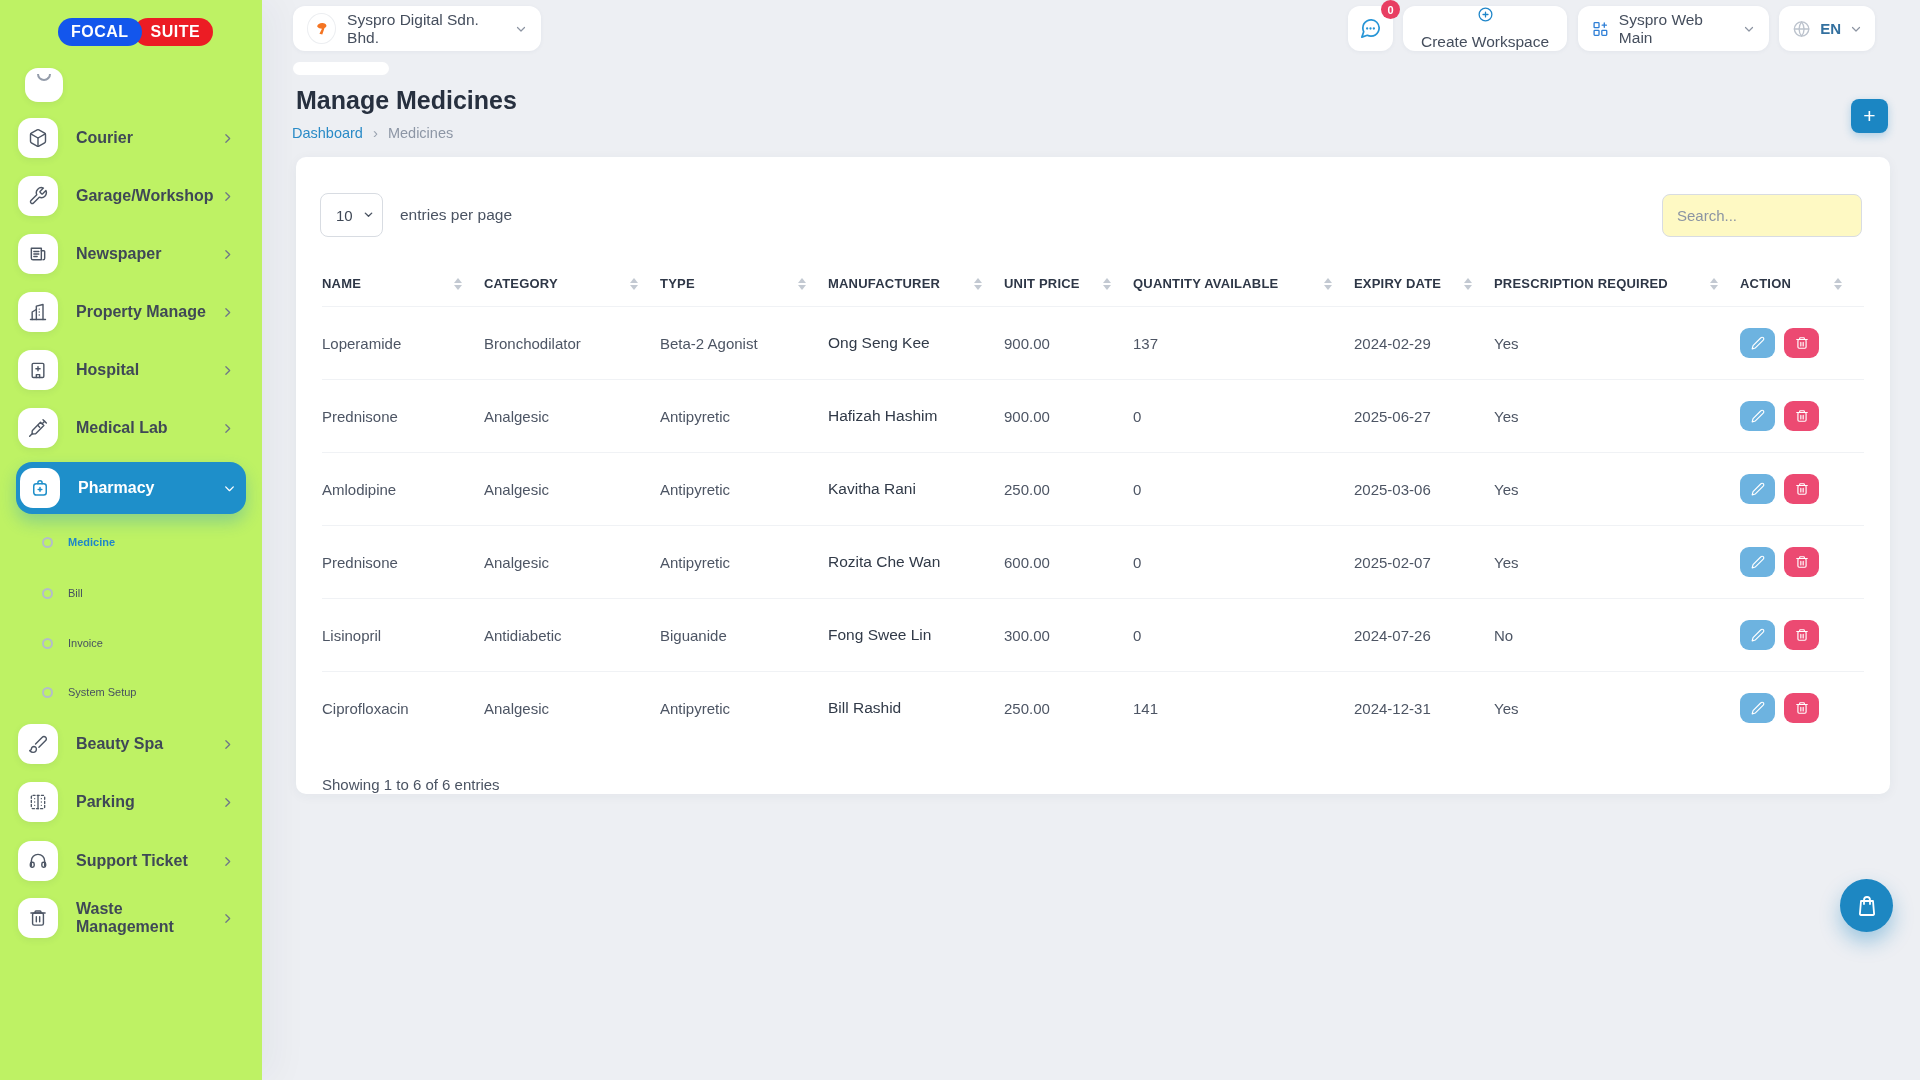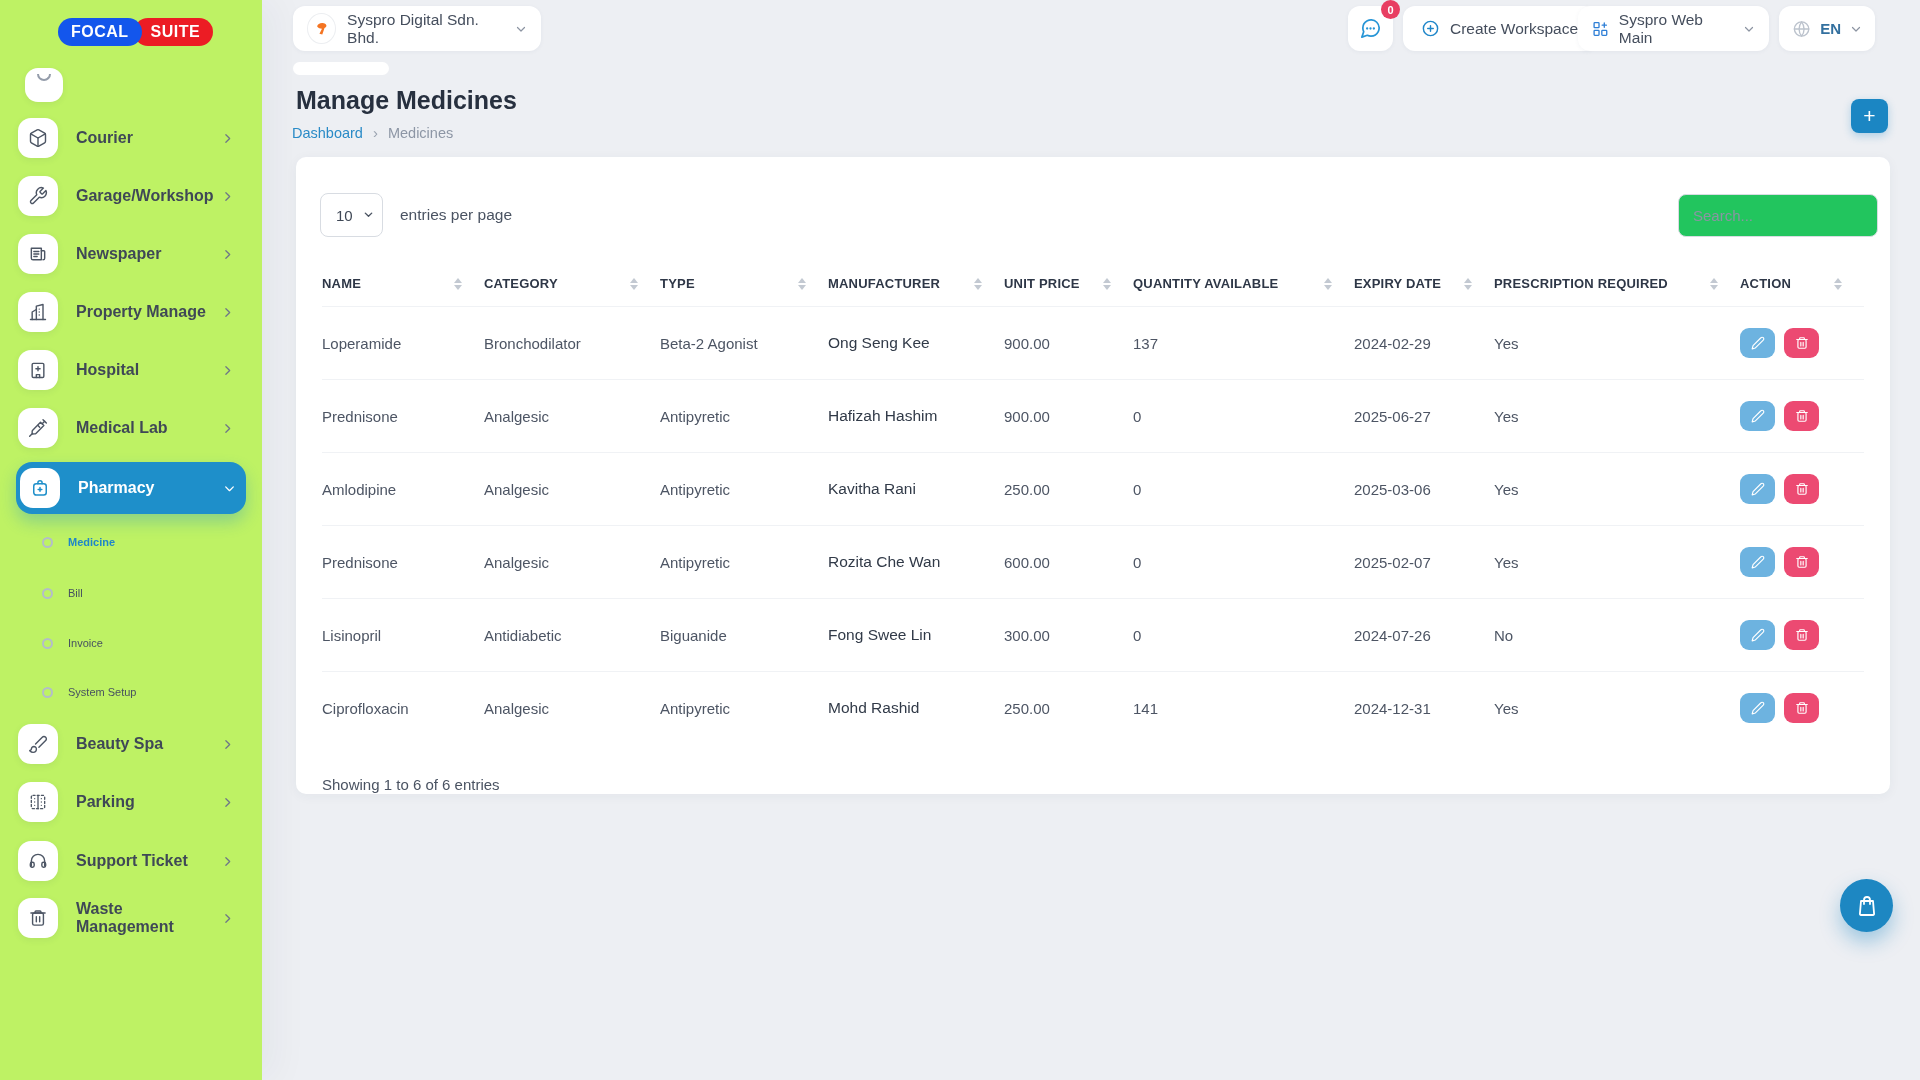--- a/index.html
+++ b/index.html
@@ -61,55 +61,55 @@
   .pill-text { font-size:15.5px; color:#454e5d; }
   .pill-caret { margin-left:auto; color:#8c94a2; display:flex; }
   .pill-caret svg, .caret svg { width:12px; height:12px; }
   .chat-btn { left:1348px; top:6px; width:45px; height:45px; justify-content:center; position:absolute;
               background:#fff; border-radius:12px; display:flex; align-items:center;
               box-shadow:0 1px 4px rgba(40,60,90,.05); cursor:pointer; }
   .chat-btn svg { width:23px; height:23px; color:#2795d6; }
   .badge { position:absolute; top:-6px; right:-7px; min-width:19px; height:19px; padding:0 4px;
            background:#e83e62; border-radius:10px; color:#fff; font-size:11px; font-weight:bold;
            display:flex; align-items:center; justify-content:center; }
-  .create-pill { left:1403px; padding:0 18px; gap:10px; }
+  .create-pill { left:1403px; padding:0 18px; gap:10px;flex-direction:column; }
   .create-pill svg { width:19px; height:19px; color:#1f86c9; }
   .workspace-pill { left:1578px; width:191px; padding:0 14px; gap:10px; }
   .workspace-pill svg.grid { width:18px; height:18px; color:#2f7fd6; }
   .lang-pill { left:1779px; width:96px; padding:0 13px; gap:9px; }
   .lang-pill svg.globe { width:20px; height:20px; color:#bcc3cd; }
   .lang-code { font-size:15px; font-weight:bold; color:#33709f; }
   .caret { color:#8c94a2; display:flex; margin-left:auto; }
   
   .header-ghost { position:absolute; left:293px; top:62px; width:96px; height:13px; background:#fff; border-radius:7px; }
   .page-title { position:absolute; left:296px; top:86px; font-size:25px; font-weight:bold; color:#27303f; }
   .breadcrumb { position:absolute; left:292px; top:124px; font-size:14.5px; display:flex; gap:10px; align-items:center; }
   .bc-home { color:#2a8bc7; cursor:pointer; }
   .bc-sep { color:#9aa3b0; font-size:15px; }
   .bc-current { color:#8d96a5; }
   .add-btn { position:absolute; left:1851px; top:99px; width:37px; height:34px; background:#1b86c3;
              border:none; border-radius:8px; color:#fff; font-size:21px; line-height:30px;
              cursor:pointer; box-shadow:0 3px 8px rgba(27,134,195,.3); }
   
   .card { position:absolute; left:296px; top:157px; width:1594px; height:637px; background:#fff;
           border-radius:10px; box-shadow:0 2px 12px rgba(40,50,70,.05); }
-  .card-top { display:flex; align-items:center; padding:36px 12px 0 24px; }
+  .card-top { display:flex; align-items:center; padding:36px 28px 0 24px; }
   .select-wrap { position:relative; width:63px; height:44px; }
   .select-wrap select {
     width:100%; height:100%; border:1px solid #d8dce2; border-radius:8px; background:#fff;
     -webkit-appearance:none; appearance:none; padding:0 0 0 15px; font-size:15px; color:#3f4856;
     font-family:"Liberation Sans", sans-serif; cursor:pointer; outline:none;
   }
   .select-caret { position:absolute; right:9px; top:16px; pointer-events:none; color:#4b5462; display:flex; }
   .select-caret svg { width:11px; height:11px; }
   .entries-label { margin-left:17px; font-size:15.5px; color:#4a5362; }
   .search-input {
     margin-left:auto; width:200px; height:43px; border:1px solid #d8dce2; border-radius:8px;
     padding:0 14px; font-size:15px; color:#4a5362; outline:none;
-    font-family:"Liberation Sans", sans-serif; background:#22c55e;
+    font-family:"Liberation Sans", sans-serif; background:#fef9c3;
   }
   .search-input::placeholder { color:#8b94a3; }
   
   table { border-collapse:collapse; table-layout:fixed; width:1542px; margin:24px 26px 0 26px; }
   col.c0{width:162px} col.c1{width:176px} col.c2{width:168px} col.c3{width:176px} col.c4{width:129px}
   col.c5{width:221px} col.c6{width:140px} col.c7{width:246px} col.c8{width:124px}
   thead th { padding:15px 0; }
   .th-inner { display:flex; align-items:center; font-size:13px; font-weight:bold; color:#2e3747;
               letter-spacing:.2px; text-align:left; }
   .sort { display:inline-flex; flex-direction:column; gap:2px; margin-left:auto; margin-right:22px; cursor:pointer; }
@@ -653,21 +653,21 @@
                   <path d="M10 11v6M14 11v6"></path>
                 </svg>
               </button>
             </div>
           </td>
       </tr>
       <tr>
         <td>Ciprofloxacin</td>
         <td>Analgesic</td>
         <td>Antipyretic</td>
-        <td class="cell-manu">Mohd Rashid</td>
+        <td class="cell-manu">Bill Rashid</td>
         <td>250.00</td>
         <td>141</td>
         <td>2024-12-31</td>
         <td>Yes</td>
         <td>
             <div class="action-cell">
               <button class="act-btn btn-edit">
                 <svg viewBox="0 0 24 24" fill="none" stroke="currentColor" stroke-width="2" stroke-linecap="round" stroke-linejoin="round">
                   <path d="M17 3a2.83 2.83 0 1 1 4 4L7.5 20.5 2 22l1.5-5.5L17 3z"></path>
                 </svg>

